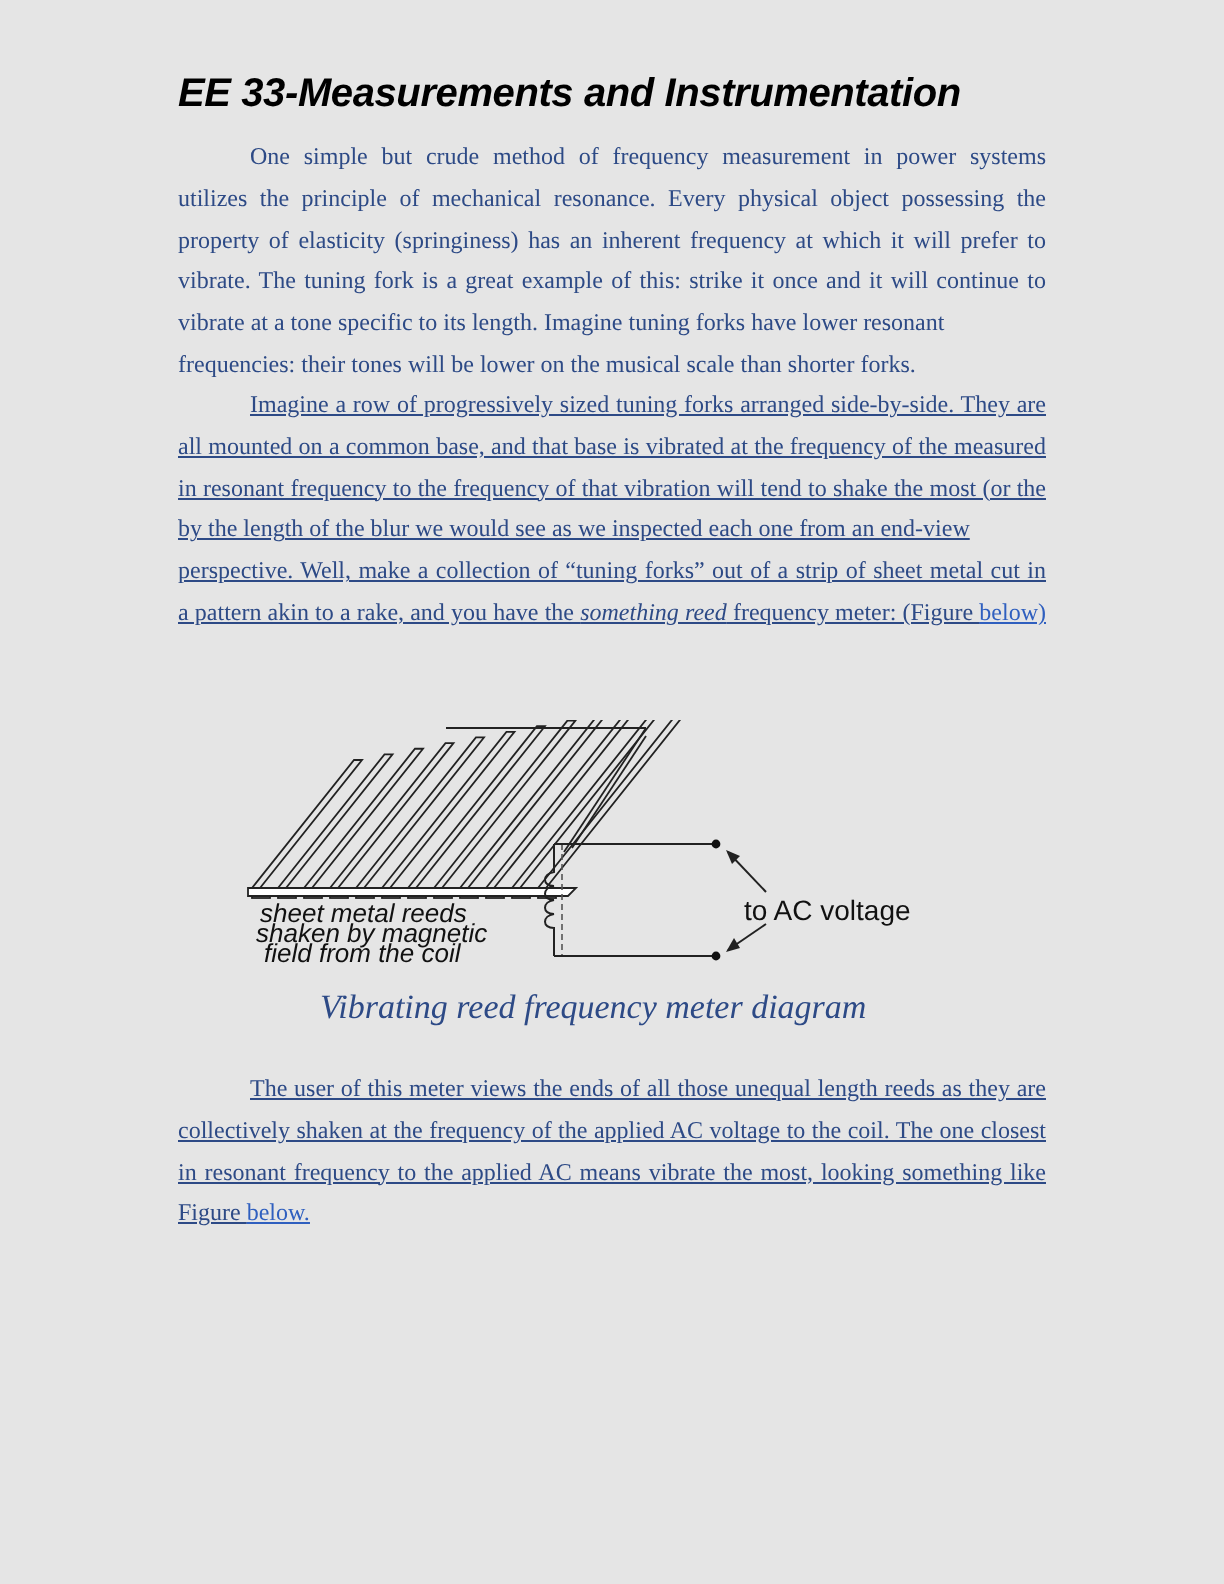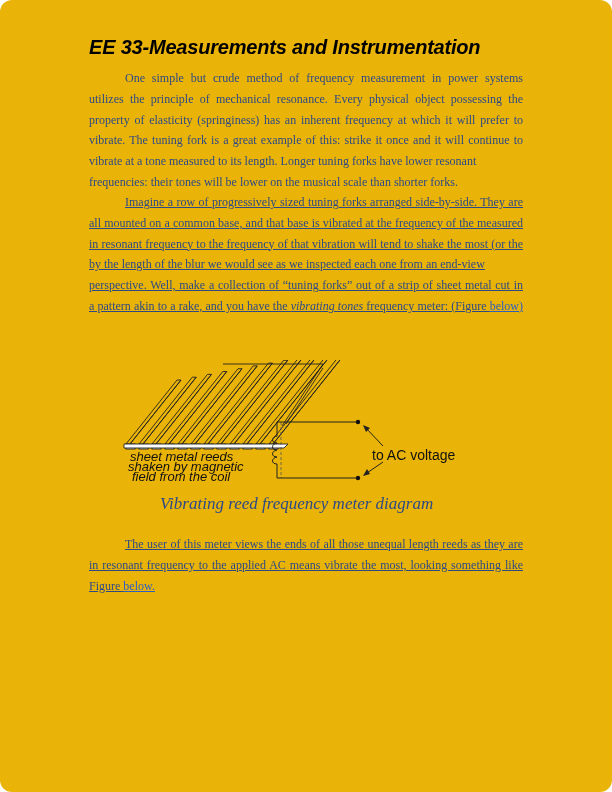--- a/index.html
+++ b/index.html
@@ -1,17 +1,17 @@
 <!DOCTYPE html>
 <html><head>
 <meta charset="utf-8">
 <style>
   html, body { margin: 0; padding: 0; background: #ffffff; }
   body { width: 612px; height: 792px; position: relative; overflow: hidden; }
-  .page { position: absolute; left: 0; top: 0; width: 612px; height: 792px; background: #eab308; border-radius: 12px; }
+  .page { position: absolute; left: 0; top: 0; width: 612px; height: 792px; background: #e5e5e5; }
   .title {
     position: absolute; left: 89px; top: 36px;
     font-family: "Liberation Sans", sans-serif; font-weight: bold; font-style: italic;
     font-size: 20px; color: #000; letter-spacing: -0.2px; white-space: nowrap;
   }
   .para {
     position: absolute; left: 89px; width: 434px;
     font-family: "Liberation Serif", serif; font-size: 12px; line-height: 20.8px;
     color: #2d4a86; text-align: justify;
   }
@@ -36,31 +36,31 @@
 <body>
 
 <div class="page">
   <div class="title">EE 33-Measurements and Instrumentation</div>
 
   <div class="para" style="top:68px;">
     <span class="line"><span class="indent"></span><span>One simple but crude method of frequency measurement in power systems</span></span>
     <span class="line">utilizes the principle of mechanical resonance. Every physical object possessing the</span>
     <span class="line">property of elasticity (springiness) has an inherent frequency at which it will prefer to</span>
     <span class="line">vibrate. The tuning fork is a great example of this: strike it once and it will continue to</span>
-    <span class="line last">vibrate at a tone measured to its length. Longer tuning forks have lower resonant</span>
+    <span class="line last">vibrate at a tone specific to its length. Imagine tuning forks have lower resonant</span>
     <span class="line last">frequencies: their tones will be lower on the musical scale than shorter forks.</span>
   </div>
 
   <div class="para" style="top:192px;text-decoration:underline;">
     <span class="line"><span class="indent"></span><span>Imagine a row of progressively sized tuning forks arranged side-by-side. They are</span></span>
     <span class="line">all mounted on a common base, and that base is vibrated at the frequency of the measured</span>
     <span class="line">in resonant frequency to the frequency of that vibration will tend to shake the most (or the</span>
     <span class="line last">by the length of the blur we would see as we inspected each one from an end-view</span>
     <span class="line">perspective. Well, make a collection of “tuning forks” out of a strip of sheet metal cut in</span>
-    <span class="line"><span>a pattern akin to a rake, and you have the </span><em>vibrating tones</em><span> frequency meter: (Figure </span><a class="link" href="#">below)</a></span>
+    <span class="line"><span>a pattern akin to a rake, and you have the </span><em>something reed</em><span> frequency meter: (Figure </span><a class="link" href="#">below)</a></span>
   </div>
 
   <svg class="diagram" viewBox="0 0 340 130">
     <g id="reeds" fill="none" stroke="#222" stroke-width="0.9">
         <path d="M6,84 L57,20 L61,20 L10,84 M10,84 L61,20"></path>
         <rect x="6" y="84" width="9" height="5" fill="#fff"></rect>
         <path d="M19,84 L72.244,17.183999999999997 L76.244,17.183999999999997 L23,84 M23,84 L76.244,17.183999999999997"></path>
         <rect x="19" y="84" width="9" height="5" fill="#fff"></rect>
         <path d="M32,84 L87.488,14.367999999999995 L91.488,14.367999999999995 L36,84 M36,84 L91.488,14.367999999999995"></path>
         <rect x="32" y="84" width="9" height="5" fill="#fff"></rect>
@@ -102,16 +102,17 @@
     <text class="diag-label2" x="252" y="100">to AC voltage</text>
     <text class="diag-label" x="10" y="101">sheet metal reeds</text>
     <text class="diag-label" x="8" y="111">shaken by magnetic</text>
     <text class="diag-label" x="12" y="121">field from the coil</text>
   </svg>
 
   <div class="caption">Vibrating reed frequency meter diagram</div>
 
   <div class="para" style="top:534px;text-decoration:underline;">
     <span class="line"><span class="indent"></span><span>The user of this meter views the ends of all those unequal length reeds as they are</span></span>
+    <span class="line">collectively shaken at the frequency of the applied AC voltage to the coil. The one closest</span>
     <span class="line">in resonant frequency to the applied AC means vibrate the most, looking something like</span>
     <span class="line last"><span>Figure </span><a class="link" href="#">below.</a></span>
   </div>
 </div>
 
 </body></html>

